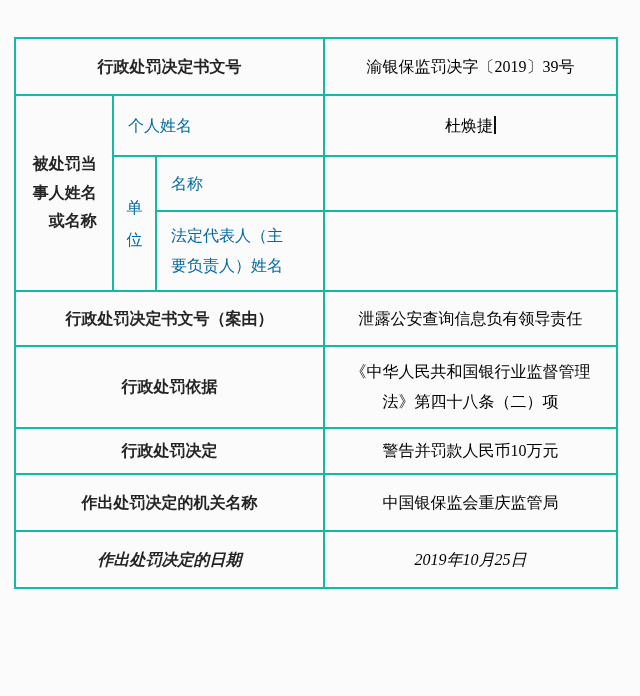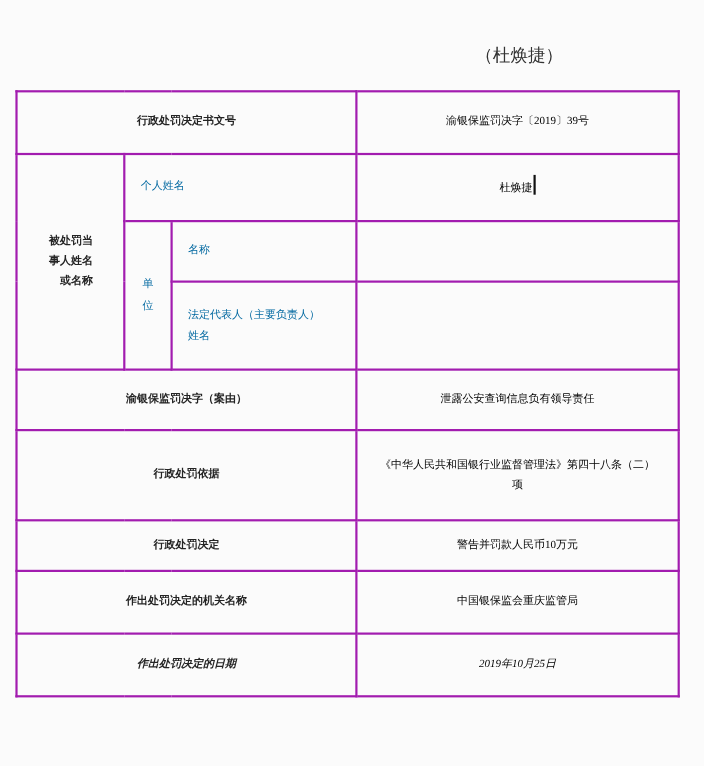--- a/index.html
+++ b/index.html
@@ -26,23 +26,23 @@
     font-size:16px;
     color:#333;
   }
   table.penalty{
     border-collapse:collapse;
     table-layout:fixed;
     margin:21px 0 0 14px;
     width:602px;
   }
   td{
-    border:2px solid #a21caf;
+    border:2px solid #14b8a6;
     vertical-align:middle;
-    font-size:10px;
+    font-size:16px;
     line-height:1.85;
     padding:0;
     overflow:hidden;
   }
   td.lbl{font-weight:bold;text-align:center;color:#242424;}
   td.sub{font-weight:normal;text-align:left;color:#0369a1;}
   td.val{text-align:center;color:#000000;}
   .r1{height:57px;} .r2{height:61px;} .r3{height:55px;}
   .r4{height:80px;} .r5{height:55px;} .r6{height:82px;}
   .r7{height:46px;} .r8{height:57px;} .r9{height:57px;font-style:italic;}
@@ -58,21 +58,20 @@
   .basis-cell{padding-left:18px;padding-right:18px;line-height:1.9;}
   .caret{
     display:inline-block;width:2px;height:18px;background:#101010;
     vertical-align:-3px;margin-left:1px;
   }
 </style>
 </head>
 <body>
 
 <div class="header">
-  <div class="doc-subtitle">（杜焕捷）</div>
 </div>
 
 <table class="penalty">
   <colgroup>
     <col style="width:98px">
     <col style="width:43px">
     <col style="width:168px">
     <col style="width:293px">
   </colgroup>
 
@@ -99,21 +98,21 @@
     <td class="sub pad-left">名称</td>
     <td class="val"></td>
   </tr>
 
   <tr class="r4">
     <td class="sub legal-rep-cell">法定代表人（主要负责人）姓名</td>
     <td class="val"></td>
   </tr>
 
   <tr class="r5">
-    <td class="lbl" colspan="3">渝银保监罚决字（案由）</td>
+    <td class="lbl" colspan="3">行政处罚决定书文号（案由）</td>
     <td class="val">泄露公安查询信息负有领导责任</td>
   </tr>
 
   <tr class="r6">
     <td class="lbl" colspan="3">行政处罚依据</td>
     <td class="val basis-cell">《中华人民共和国银行业监督管理法》第四十八条（二）项</td>
   </tr>
 
   <tr class="r7">
     <td class="lbl" colspan="3">行政处罚决定</td>

